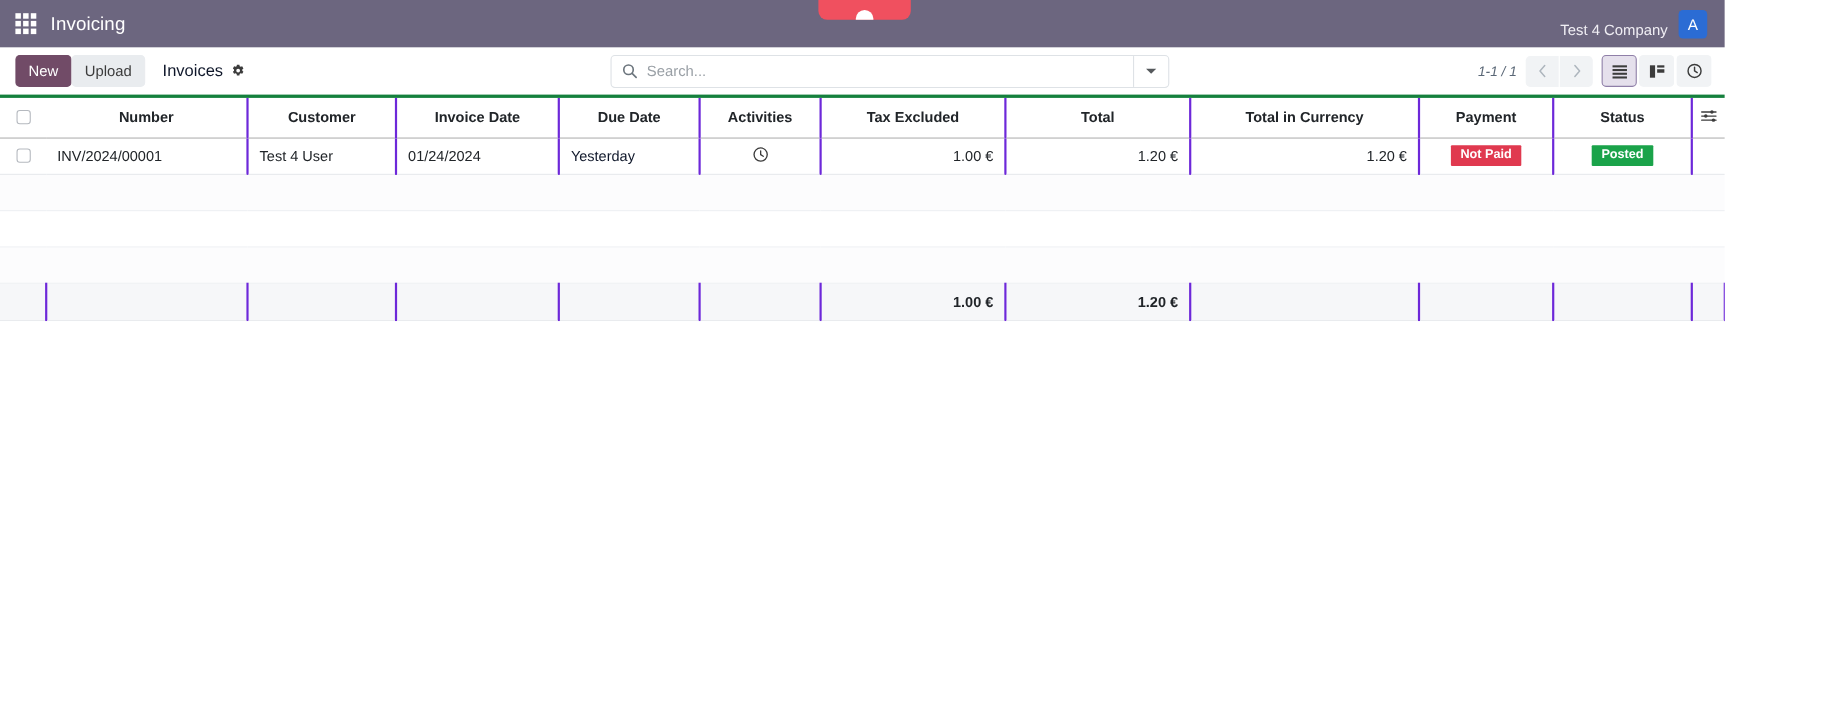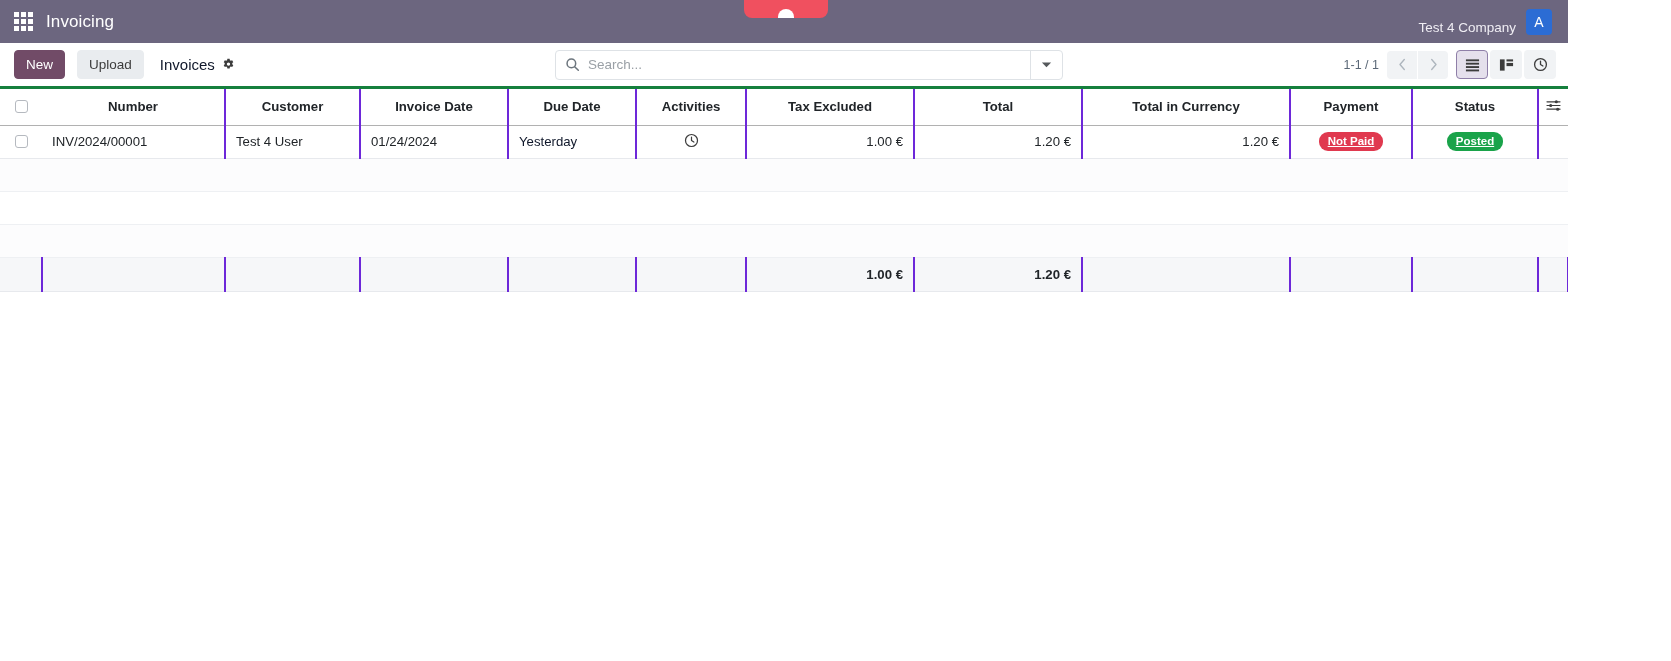--- a/index.html
+++ b/index.html
@@ -124,21 +124,21 @@
     cursor: pointer;
     line-height: 19px;
   }
   .btn-upload {
     background: #e9ecef;
     color: #3c3c3c;
     border: 1px solid #e9ecef;
     border-radius: 4px;
     font-size: 13.5px;
     padding: 4px 11px;
-    margin-left: 12px;
+    margin-left: 0;
     cursor: pointer;
     line-height: 19px;
   }
   .breadcrumb {
     display: flex;
     align-items: center;
     gap: 7px;
     margin-left: 16px;
   }
   .breadcrumb-title {
@@ -190,20 +190,21 @@
   .cp-right {
     margin-left: auto;
     display: flex;
     align-items: center;
     gap: 0;
   }
   .pager {
     display: flex;
     align-items: center;
     margin-right: 8px;
+    font-style: italic;
   }
   .pager-value {
     font-size: 12.5px;
     color: #5b6877;
     white-space: nowrap;
     padding-right: 8px;
     cursor: pointer;
   }
   .pager-btn {
     width: 30px; height: 28px;
@@ -285,28 +286,27 @@
   .overdue { color: #0f172a; }
   .cell-link { color: #212529; }
 
   .activity-clock {
     display: inline-flex; align-items: center; justify-content: center;
     cursor: pointer; color: #3c3c3c;
   }
 
   .badge {
     display: inline-block;
-    border-radius: 9px;
+    border-radius: 1px;
     font-size: 11.5px;
     font-weight: bold;
     padding: 2px 9px 3px;
     color: #ffffff;
     line-height: 14px;
     white-space: nowrap;
-    text-decoration: underline;
   }
   .badge-danger { background: #e0394f; }
   .badge-success { background: #1aa34a; }
 
   .optional-toggle { cursor: pointer; color: #3c3c3c; display: inline-flex; }
 
   tfoot tr td {
     height: 34px;
     background: #f6f7f9;
     border-top: 1px solid #cfd4da;

